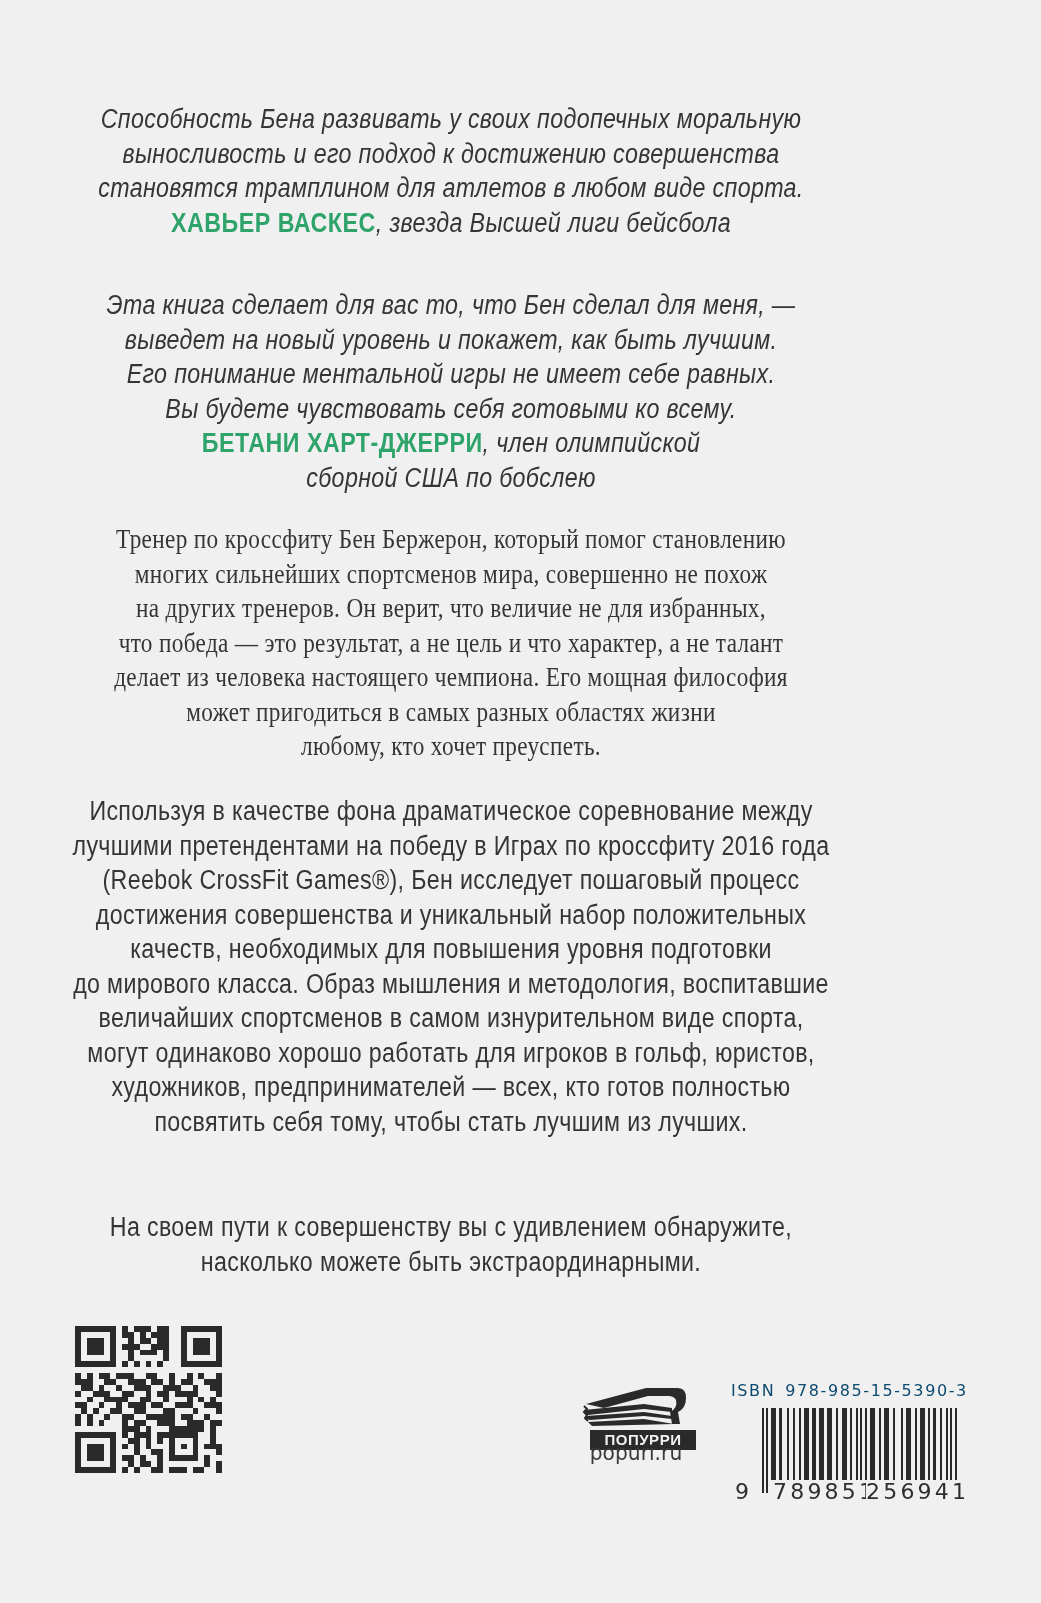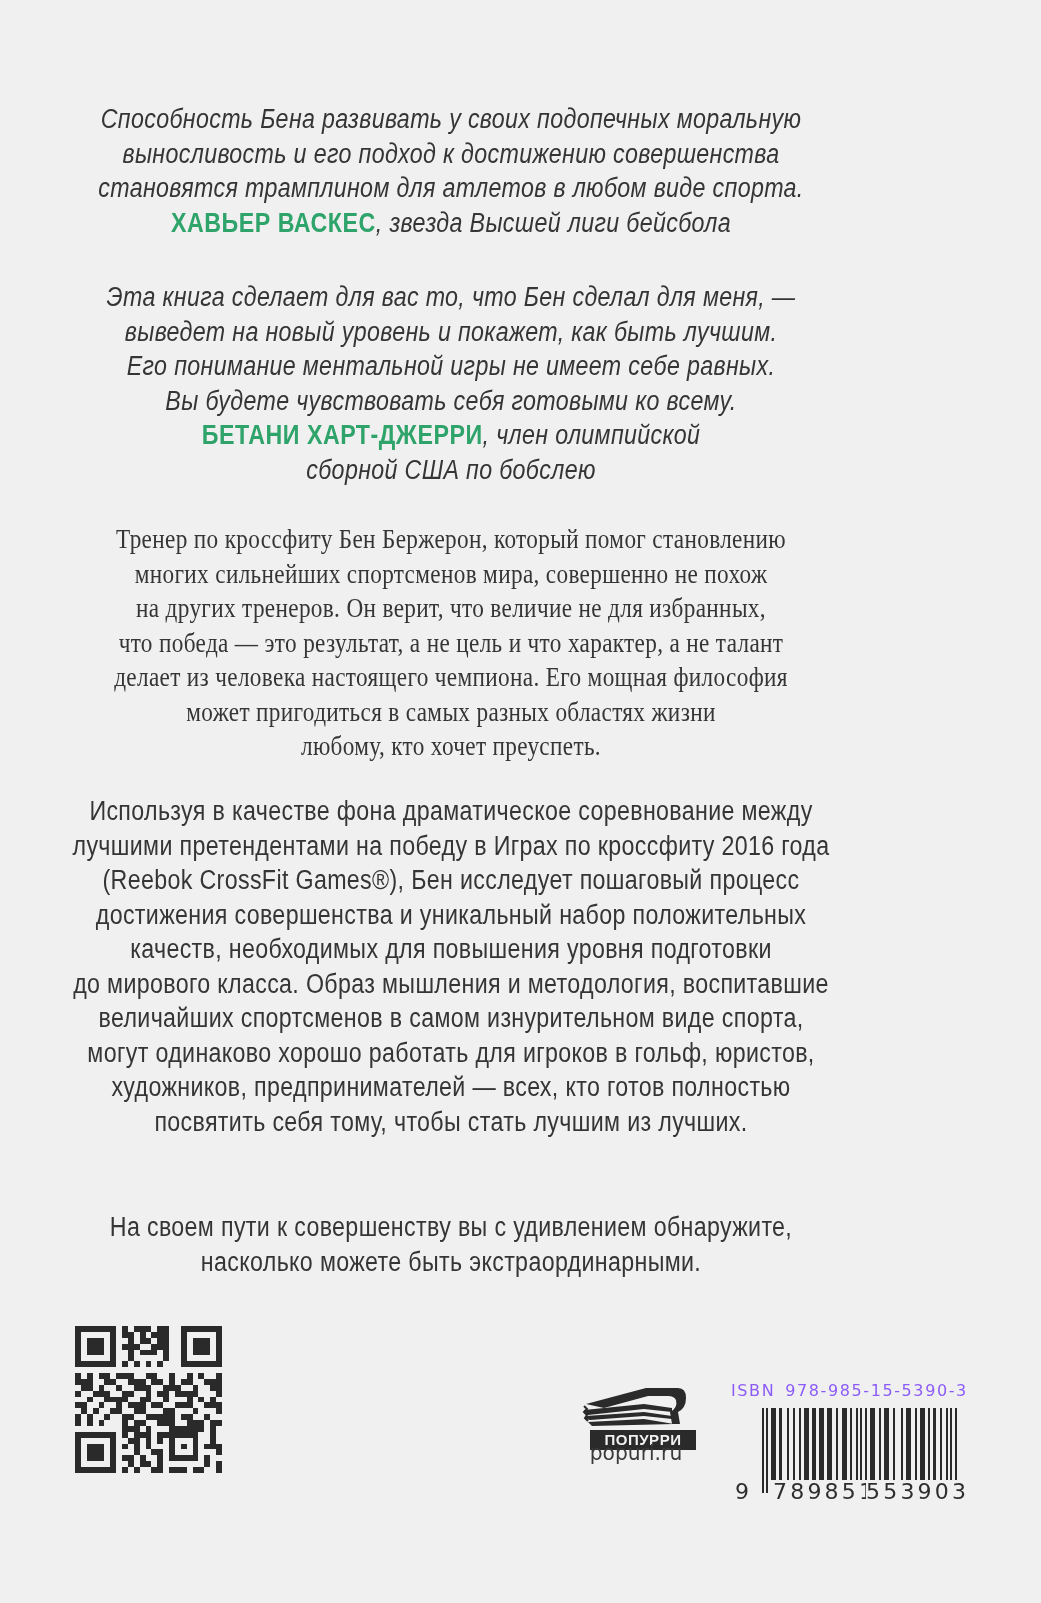--- a/index.html
+++ b/index.html
@@ -48,21 +48,21 @@
     .site {
       position: absolute; left: 576px; top: 1440px; width: 120px;
       text-align: center; font-size: 22px; color: #3a3a3a;
       font-family: "DejaVu Sans", sans-serif;
       transform: scaleX(0.92);
     }
 
     
     .isbn {
       position: absolute; left: 731px; top: 1381px;
-      font-size: 16px; letter-spacing: 1.6px; color: #8b5cf6;
+      font-size: 16px; letter-spacing: 1.6px; color: #0c4a6e;
       font-family: "DejaVu Sans", sans-serif;
       white-space: nowrap;
     }
     .isbn .lbl { margin-right: 10px; }
     .barcode { position: absolute; left: 760px; top: 1408px; width: 205px; height: 85px; }
     .barcode svg { display: block; }
     .bc-digits {
       position: absolute; top: 1480px; font-size: 22px; color: #2e2e2e;
       font-family: "DejaVu Sans", sans-serif; letter-spacing: 3.2px;
       background: #f1f0f1; line-height: 24px;
@@ -71,21 +71,21 @@
 </head>
 <body>
 
 <div class="block quote" style="top:102px;">
   <span class="line">Способность Бена развивать у своих подопечных моральную</span>
   <span class="line">выносливость и его подход к достижению совершенства</span>
   <span class="line">становятся трамплином для атлетов в любом виде спорта.</span>
   <span class="line normal"><span class="green">ХАВЬЕР ВАСКЕС</span><span>, звезда Высшей лиги бейсбола</span></span>
 </div>
 
-<div class="block quote" style="top:280px;">
+<div class="block quote" style="top:288px;">
   <span class="line">Эта книга сделает для вас то, что Бен сделал для меня, —</span>
   <span class="line">выведет на новый уровень и покажет, как быть лучшим.</span>
   <span class="line">Его понимание ментальной игры не имеет себе равных.</span>
   <span class="line">Вы будете чувствовать себя готовыми ко всему.</span>
   <span class="line normal"><span class="green">БЕТАНИ ХАРТ-ДЖЕРРИ</span><span>, член олимпийской</span></span>
   <span class="line normal">сборной США по бобслею</span>
 </div>
 
 <div class="block" style="top:522px;font-family:Liberation Serif, serif;">
   <span class="line">Тренер по кроссфиту Бен Бержерон, который помог становлению</span>
@@ -293,13 +293,13 @@
       <rect x="173" y="0" width="3" height="72"></rect>
         <rect x="180" y="0" width="2" height="72"></rect>
       <rect x="186" y="0" width="2" height="72"></rect>
         <rect x="190" y="0" width="2" height="85"></rect>
       <rect x="195" y="0" width="2" height="85"></rect>
     </g>
   </svg>
 </div>
 <div class="bc-digits" style="left:735px; background:transparent;">9</div>
 <div class="bc-digits" style="left:773px;">789851</div>
-<div class="bc-digits" style="left:866px;">553903</div>
+<div class="bc-digits" style="left:866px;">256941</div>
 
 </body></html>

